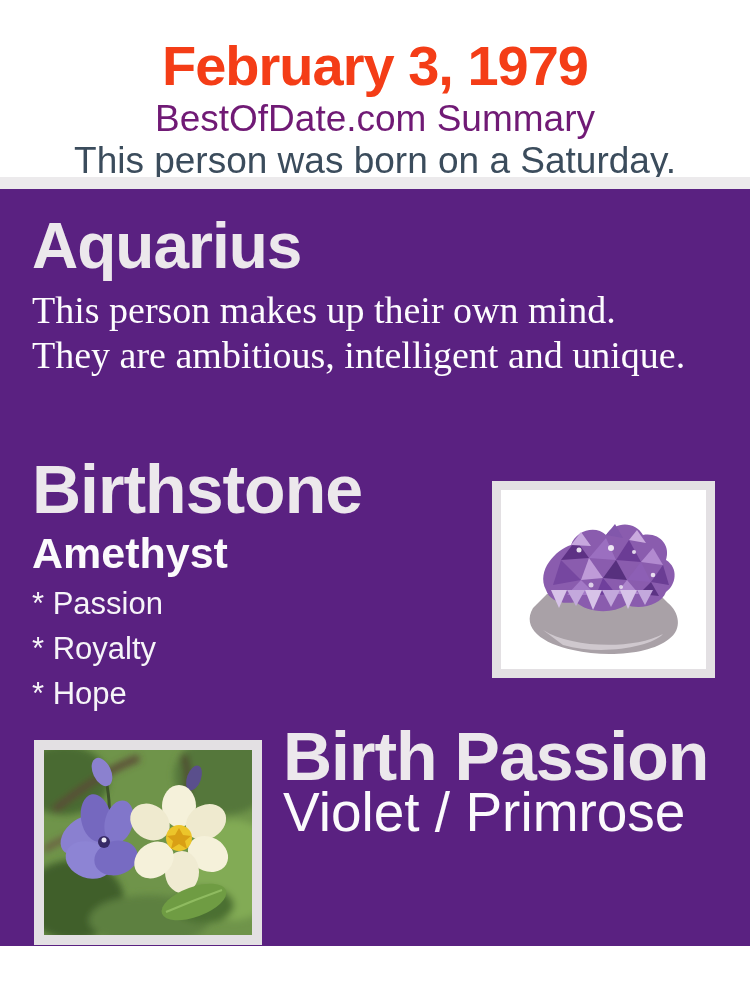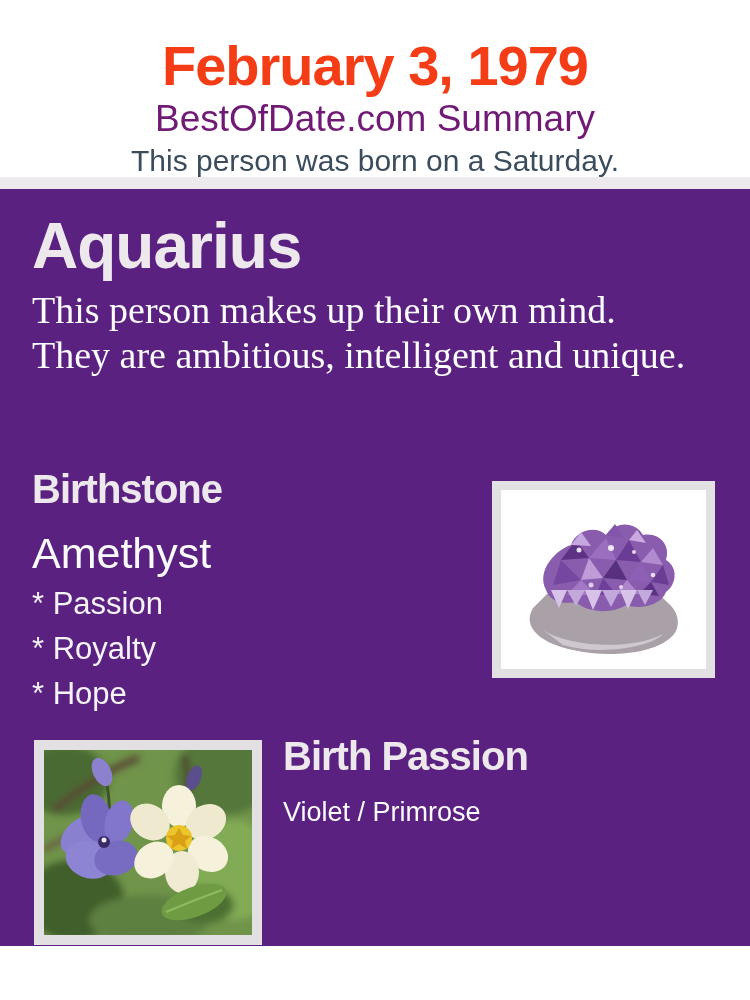--- a/index.html
+++ b/index.html
@@ -18,62 +18,62 @@
     text-align:center; font-size:56px; font-weight:bold;
     color:#f43d17; letter-spacing:-1px; line-height:60px;
   }
   .site-summary {
     position:absolute; top:84px; left:0; width:750px;
     text-align:center; font-size:37px; font-weight:400;
     color:#701a75; line-height:38px;
   }
   .born-line {
     position:absolute; top:127px; left:0; width:750px;
-    text-align:center; font-size:30px; font-weight:400;
+    text-align:center; font-size:37px; font-weight:400;
     color:#3b4c5c; line-height:36px;
   }
   .gray-band { position:absolute; top:177px; left:0; width:750px; height:12px; background:#eceaec; }
 
   
   .purple-section {
     position:absolute; top:189px; left:0; width:750px; height:757px;
     background:#5a2181; color:#ffffff;
   }
   .zodiac-name {
     position:absolute; top:22px; left:32px;
     font-size:64px; font-weight:bold; color:#ece8ec;
     letter-spacing:-1px; line-height:70px;
   }
   .zodiac-desc {
     position:absolute; top:99px; left:32px; width:656px;
     font-size:38px; font-weight:400; color:#fdfcfe; line-height:45px;font-family:Liberation Serif, serif;
   }
   .section-heading {
-    position:absolute; font-size:40px; font-weight:bold;
+    position:absolute; font-size:68px; font-weight:bold;
     color:#ece8ec; letter-spacing:-1px; line-height:64px;text-align:center;
   }
   .birthstone-heading { top:268px; left:32px; }
   .birthstone-name {
     position:absolute; top:340px; left:32px;
-    font-size:43px; font-weight:400; color:#fbfafc; line-height:48px;
+    font-size:43px; font-weight:700; color:#fbfafc; line-height:48px;
   }
   .trait { font-size:31px; font-weight:400; color:#f6f4f8; line-height:45px; }
   .birthstone-traits { position:absolute; top:392px; left:32px; }
 
   .photo-frame {
     position:absolute; background:#e3e0e3; box-sizing:border-box;
   }
   .amethyst-frame { top:292px; left:492px; width:223px; height:197px; padding:9px; }
   .flower-frame   { top:551px; left:34px;  width:228px; height:205px; padding:10px; }
   .photo-frame svg { display:block; width:100%; height:100%; }
 
   .birthflower-heading { top:535px; left:283px; }
   .birthflower-name {
     position:absolute; top:600px; left:283px;
-    font-size:27px; font-weight:400; color:#fbfafc; line-height:46px;
+    font-size:55px; font-weight:400; color:#fbfafc; line-height:46px;
   }
   .birthflower-traits { position:absolute; top:660px; left:283px; }
   .birthflower-traits .trait { line-height:45px; }
 </style>
 </head>
 <body>
 
 <div class="page">
 
   <div class="header">

